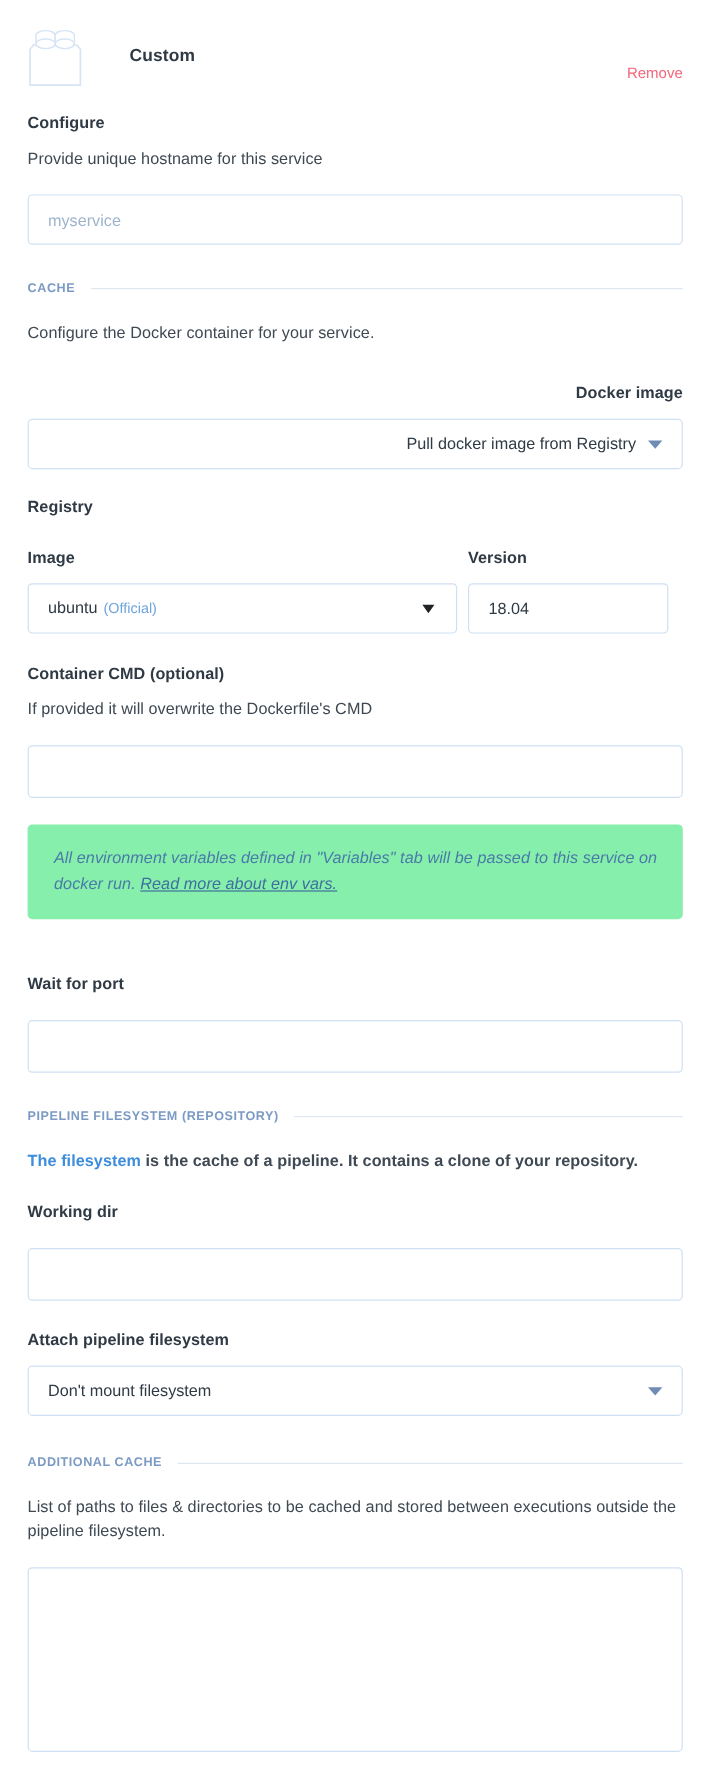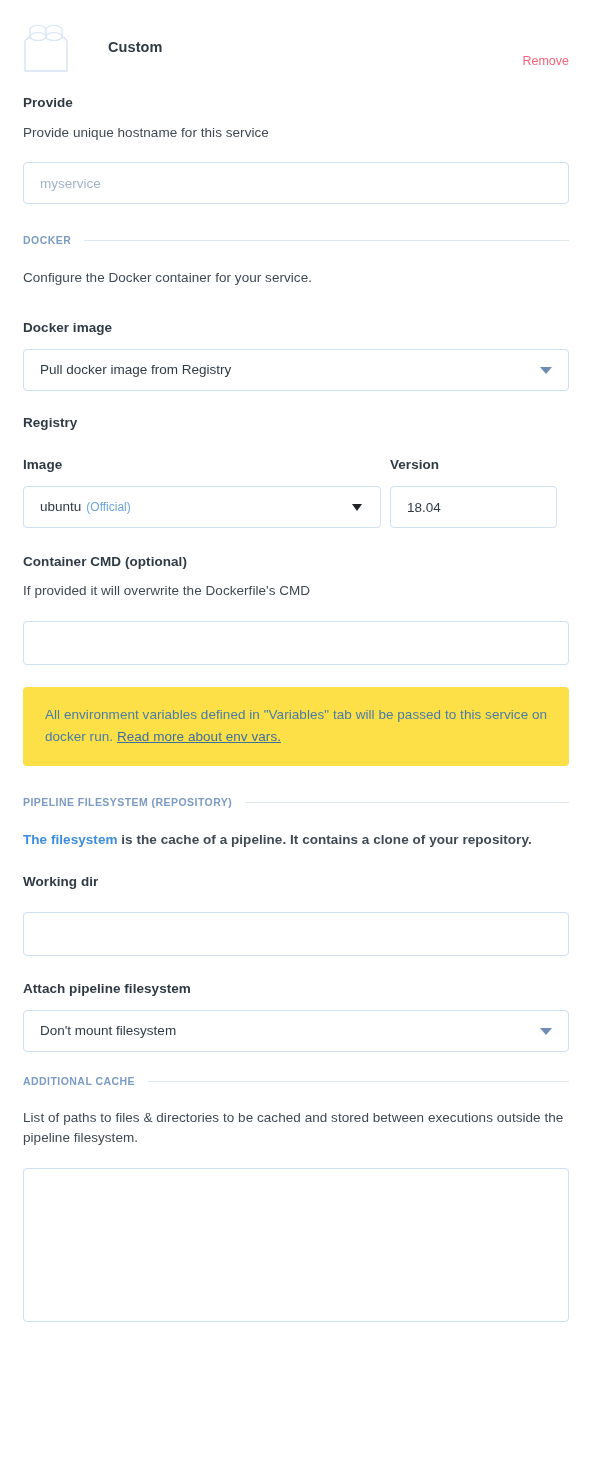--- a/index.html
+++ b/index.html
@@ -143,27 +143,28 @@
     white-space: nowrap;
   }
   .section-div .sec-rule {
     flex: 1 1 auto;
     height: 1px;
     background: #dfe7f0;
   }
 
   
   .callout {
-    background: #fde047;
+    background: #86efac;
     border-radius: 4px;
     padding: 17px 20px 18px 22px;
     font-size: 13.5px;
     line-height: 22px;
     color: #4a7ba8;
     letter-spacing: .05px;
+    font-style: italic;
   }
   .callout a {
     color: #3f6f9e;
     text-decoration: underline;
   }
 
   .link-blue {
     color: #3d8ddd;
     text-decoration: none;
   }
@@ -198,33 +199,33 @@
         <ellipse cx="31" cy="7.5" rx="8" ry="4" fill="#fff" stroke="#d6e4f5" stroke-width="1.2"></ellipse>
         <path d="M23 7.5 L23 14.5 A8 4 0 0 0 39 14.5 L39 7.5" fill="#fff" stroke="#d6e4f5" stroke-width="1.2"></path>
         <ellipse cx="31" cy="14.5" rx="8" ry="4" fill="#fff" stroke="#d6e4f5" stroke-width="1.2"></ellipse>
       </svg>
     </span>
     <span class="svc-title">Custom</span>
     <a class="svc-remove">Remove</a>
   </div>
 
   <div class="field" style="margin-top:-1px;">
-    <div class="label">Provide</div>
+    <div class="label">Configure</div>
     <div class="help" style="margin-top:10px;">Provide unique hostname for this service</div>
     <input class="ctrl" type="text" style="margin-top: 19px;" placeholder="myservice">
   </div>
 
   <div class="section-div" style="margin-top:30px;">
-    <span class="sec-label">DOCKER</span>
+    <span class="sec-label">CACHE</span>
     <span class="sec-rule"></span>
   </div>
 
   <div class="help" style="margin-top:22px;">Configure the Docker container for your service.</div>
 
-  <div class="field" style="margin-top:30px;">
+  <div class="field" style="margin-top:30px;text-align:right;">
     <div class="label">Docker image</div>
     <div class="select-wrap" style="margin-top:11px;">
       <div class="ctrl">
         <span class="sel-text">Pull docker image from Registry</span>
       </div>
       <span class="arrow-blue"></span>
     </div>
   </div>
 
   <div class="field" style="margin-top:22px;">
@@ -252,20 +253,24 @@
   <div class="field" style="margin-top:24px;">
     <div class="label">Container CMD (optional)</div>
     <div class="help" style="margin-top:9px;">If provided it will overwrite the Dockerfile's CMD</div>
     <input class="ctrl tall" type="text" style="margin-top: 20px;" value="">
   </div>
 
   <div class="callout" style="margin-top:22px;">
     <span>All environment variables defined in "Variables" tab will be passed to this service on docker run. </span><a>Read more about env vars.</a>
   </div>
 
+  <div class="field" style="margin-top:44px;">
+    <div class="label">Wait for port</div>
+    <input class="ctrl tall" type="text" style="margin-top: 20px;" value="">
+  </div>
 
   <div class="section-div" style="margin-top:30px;">
     <span class="sec-label">PIPELINE FILESYSTEM (REPOSITORY)</span>
     <span class="sec-rule"></span>
   </div>
 
   <div class="help" style="margin-top:22px;font-weight:bold;">
     <a class="link-blue">The filesystem</a><span> is the cache of a pipeline. It contains a clone of your repository.</span>
   </div>
 
@@ -277,21 +282,21 @@
   <div class="field" style="margin-top:23px;">
     <div class="label">Attach pipeline filesystem</div>
     <div class="select-wrap" style="margin-top:11px;">
       <div class="ctrl">
         <span class="sel-text">Don't mount filesystem</span>
       </div>
       <span class="arrow-blue"></span>
     </div>
   </div>
 
-  <div class="section-div" style="margin-top:23px;">
+  <div class="section-div" style="margin-top:33px;">
     <span class="sec-label">ADDITIONAL CACHE</span>
     <span class="sec-rule"></span>
   </div>
 
   <div class="help" style="margin-top:21px;">List of paths to files &amp; directories to be cached and stored between executions outside the pipeline filesystem.</div>
 
   <textarea class="ctrl" style="margin-top: 20px;"></textarea>
 
 </div>
 

